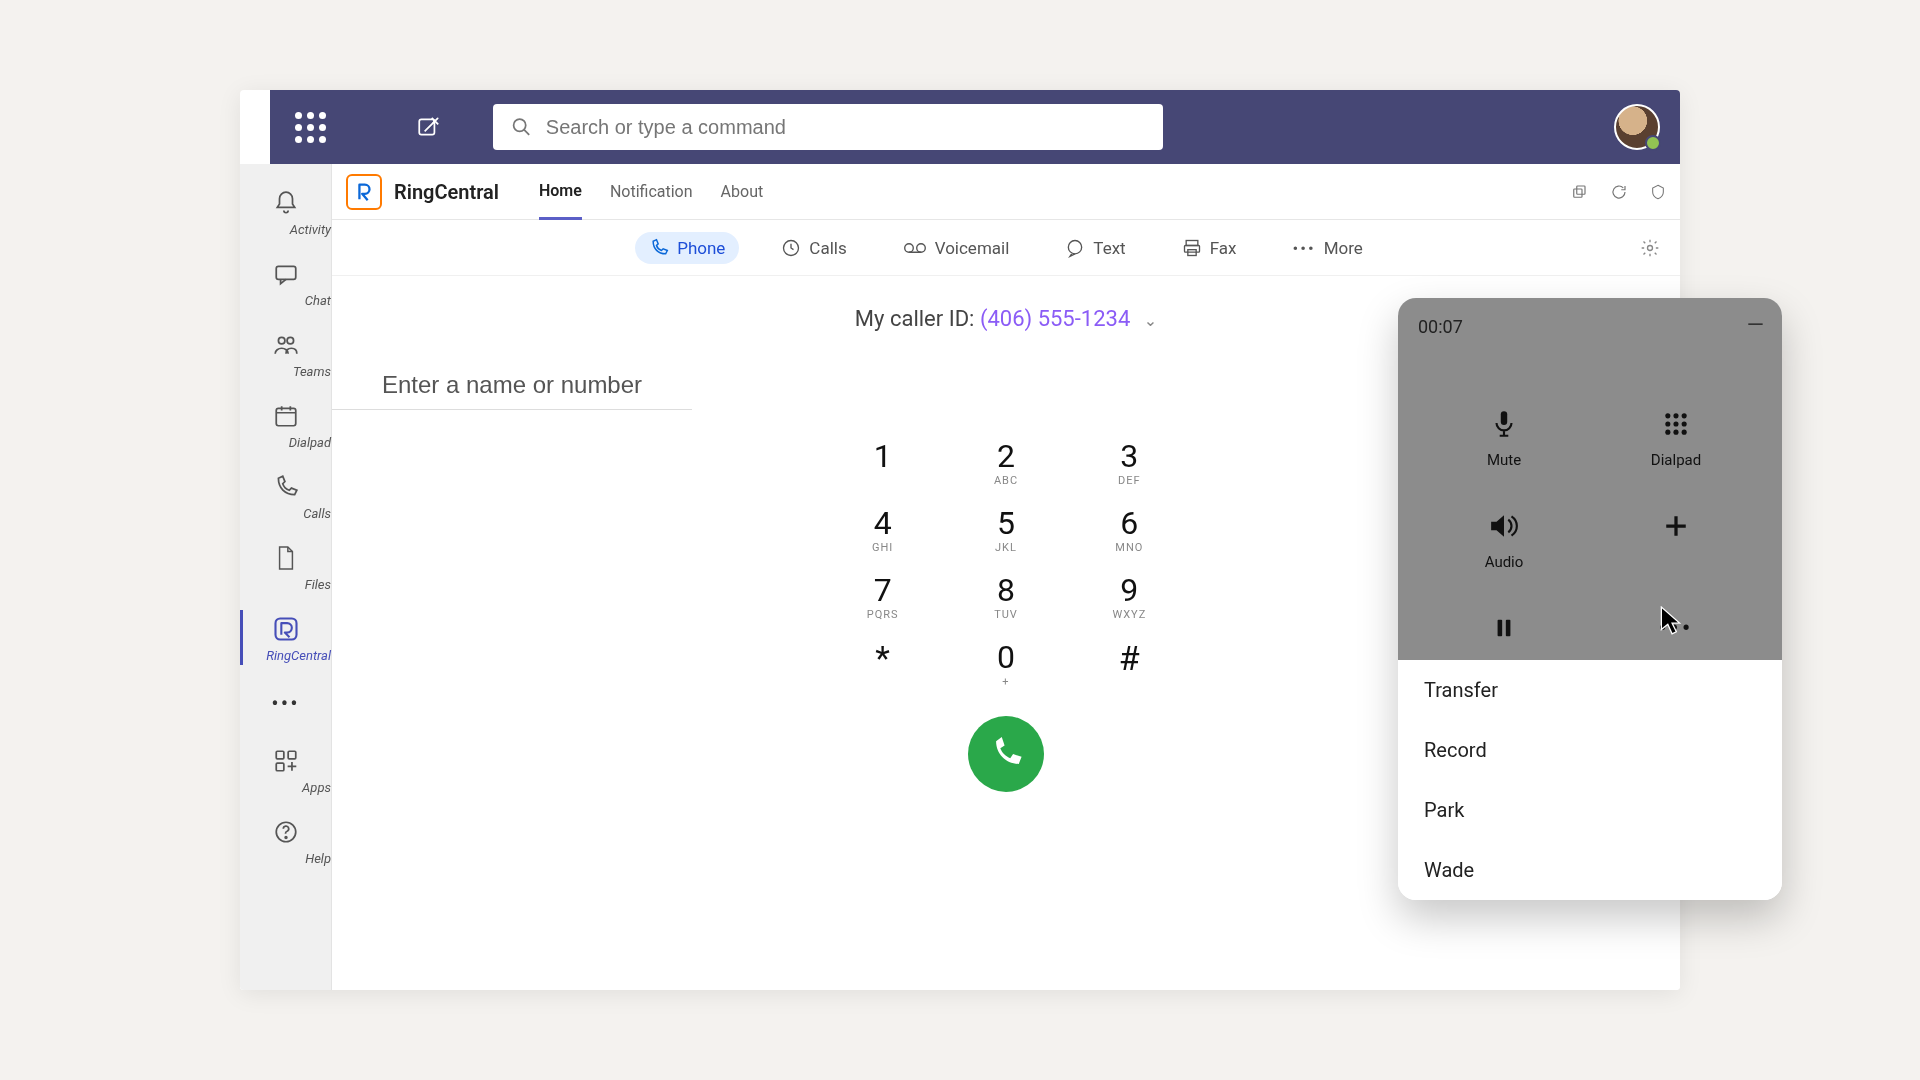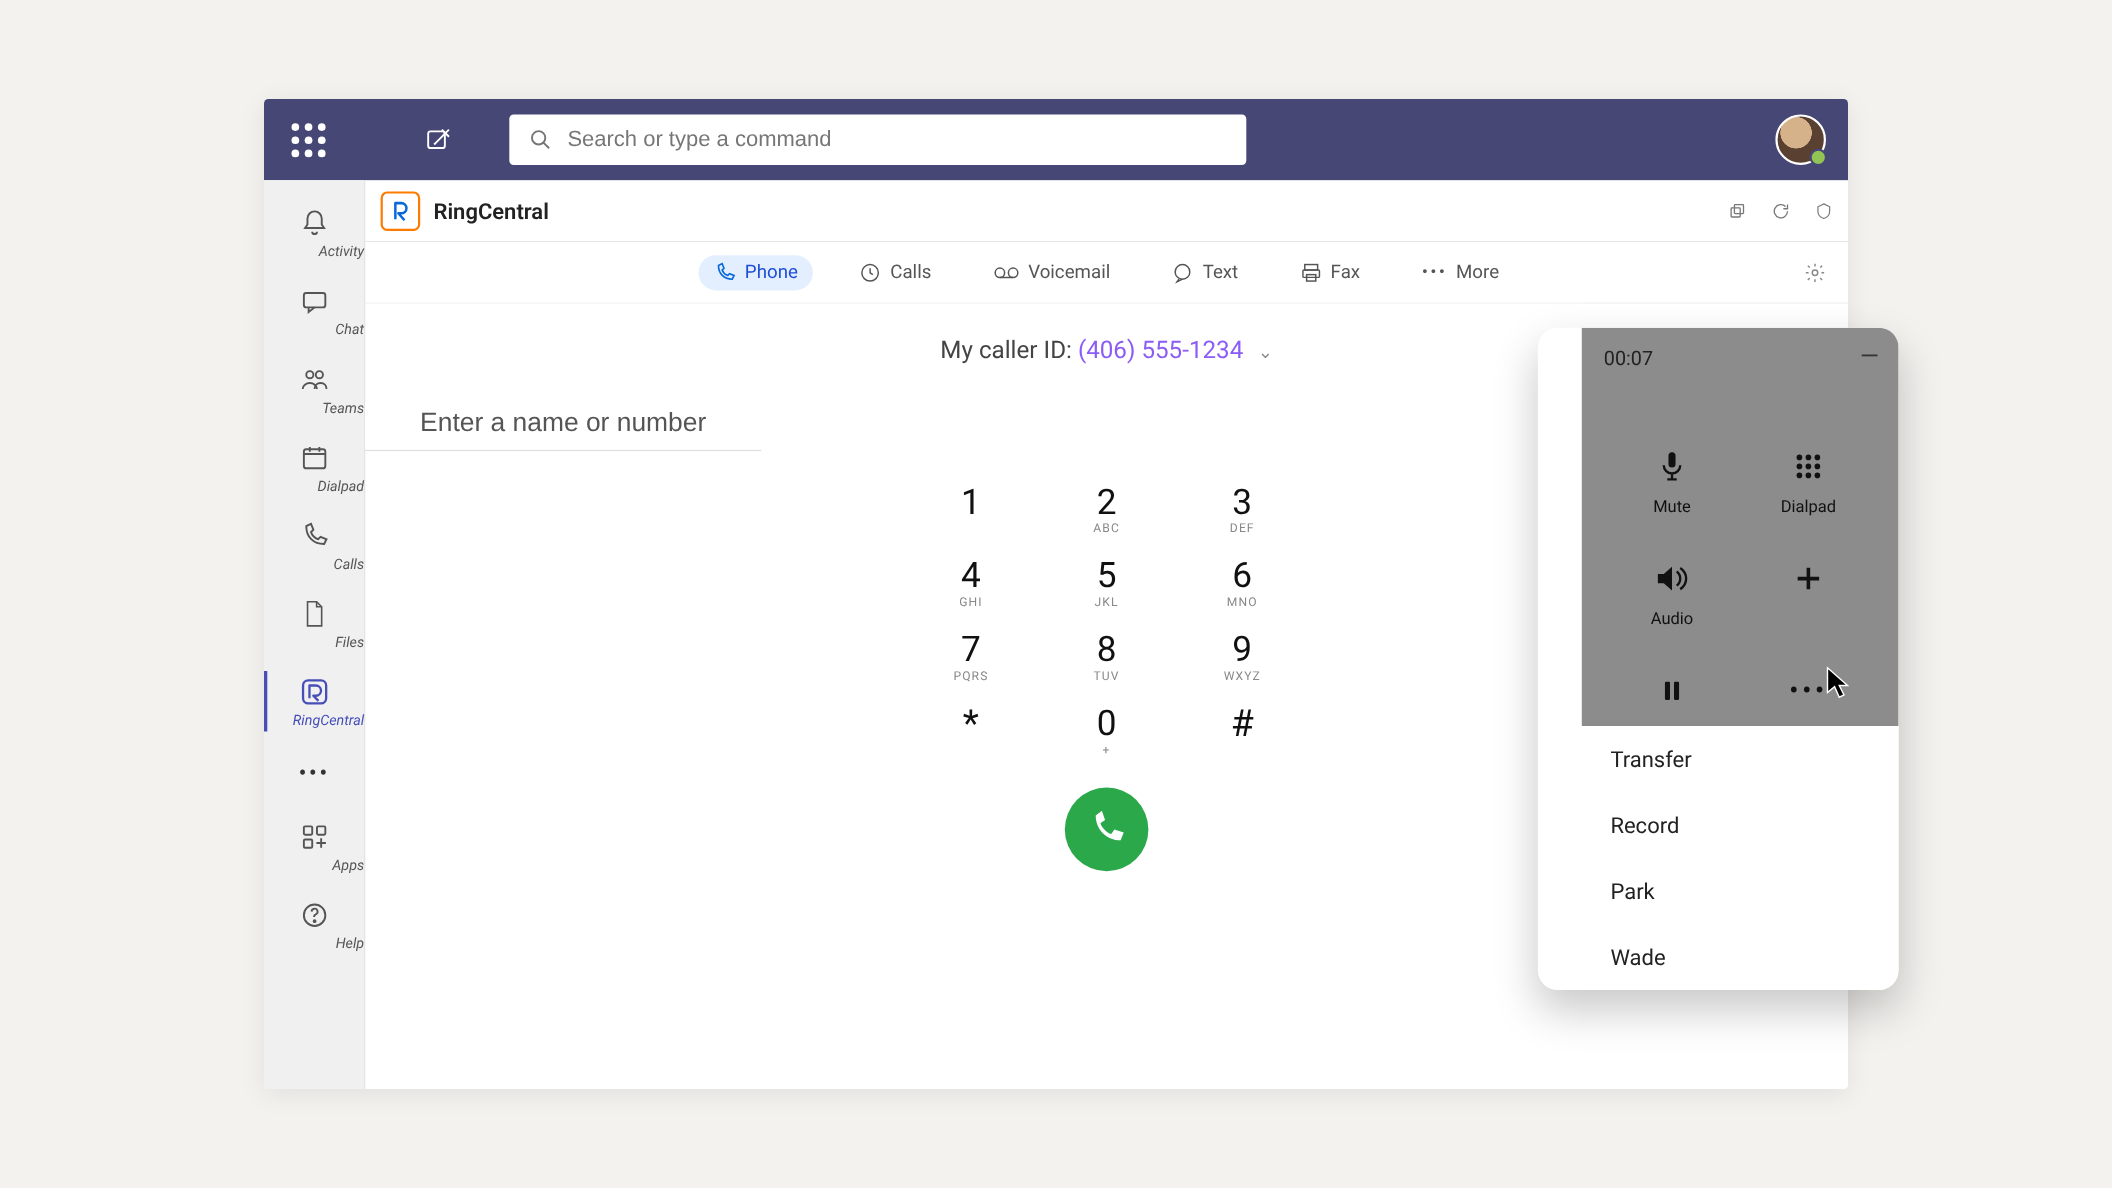--- a/index.html
+++ b/index.html
@@ -18,20 +18,21 @@
     border-radius: 4px;
     box-shadow: 0 4px 24px rgba(0,0,0,0.08);
     display: flex; flex-direction: column;
     overflow: hidden;
   }
   .top-bar {
     height: 74px;
     background: #464775;
     display: flex; align-items: center;
     padding: 0 20px;
+    margin-left: 30px;
   }
   .waffle {
     width: 40px; height: 40px;
     display: flex; flex-wrap: wrap;
     align-content: center; justify-content: center;
     gap: 5px;
     cursor: pointer;
   }
   .waffle span {
     width: 7px; height: 7px; border-radius: 50%;
@@ -190,26 +191,25 @@
     margin:28px auto 0;
     width:76px;height:76px;border-radius:50%;
     background:#2aa84a;
     display:flex;align-items:center;justify-content:center;
     cursor:pointer;
   }
   
   .call-widget {
     position:absolute;
     left:1398px; top:298px;
-    width:328px;
+    width:384px;
     border-radius:18px;
     box-shadow:0 18px 40px rgba(0,0,0,0.22);
     overflow:hidden;
     background:#fff;
-    padding-left:40px;
   }
   .cw-top {
     background:#8c8c8c;
     padding:18px 20px 0;
     height:362px;
     color:#111;
     position:relative;
   }
   .cw-timer { font-size:18px; color:#222; }
   .cw-min {
@@ -373,20 +373,25 @@
     </div>
 
     <div class="content">
       <div class="plugin-header">
         <div class="rc-logo">
           <svg width="22" height="22" viewBox="0 0 24 24" fill="none" stroke="#0b68d8" stroke-width="2.5">
               <path d="M7 20V4h6a5 5 0 0 1 0 10h-3l6 7" stroke-linejoin="round"></path>
             </svg>
         </div>
         <div class="plugin-name">RingCentral</div>
+        <div class="plugin-tabs">
+          <div class="tab active">Home</div>
+          <div class="tab">Notification</div>
+          <div class="tab">About</div>
+        </div>
         <div class="plugin-actions">
           <span>
               <svg width="18" height="18" viewBox="0 0 24 24" fill="none" stroke="#777" stroke-width="1.6">
                 <rect x="5" y="8" width="11" height="11" rx="1"></rect>
                 <rect x="9" y="4" width="11" height="11" rx="1"></rect>
               </svg>
             </span>
           <span>
               <svg width="18" height="18" viewBox="0 0 24 24" fill="none" stroke="#777" stroke-width="1.6">
                 <path d="M20 12a8 8 0 1 1-2.3-5.6M20 4v5h-5"></path>

